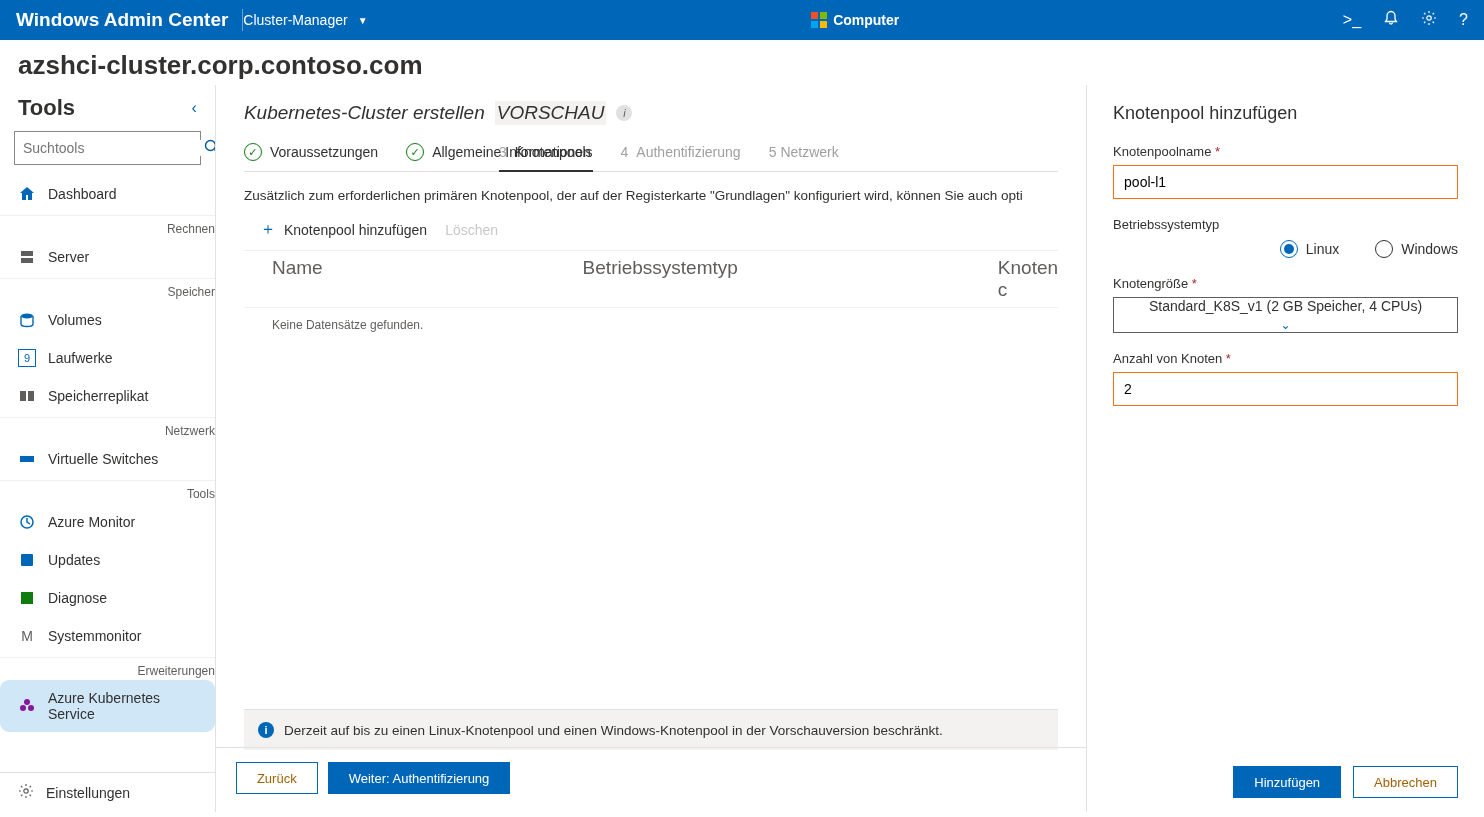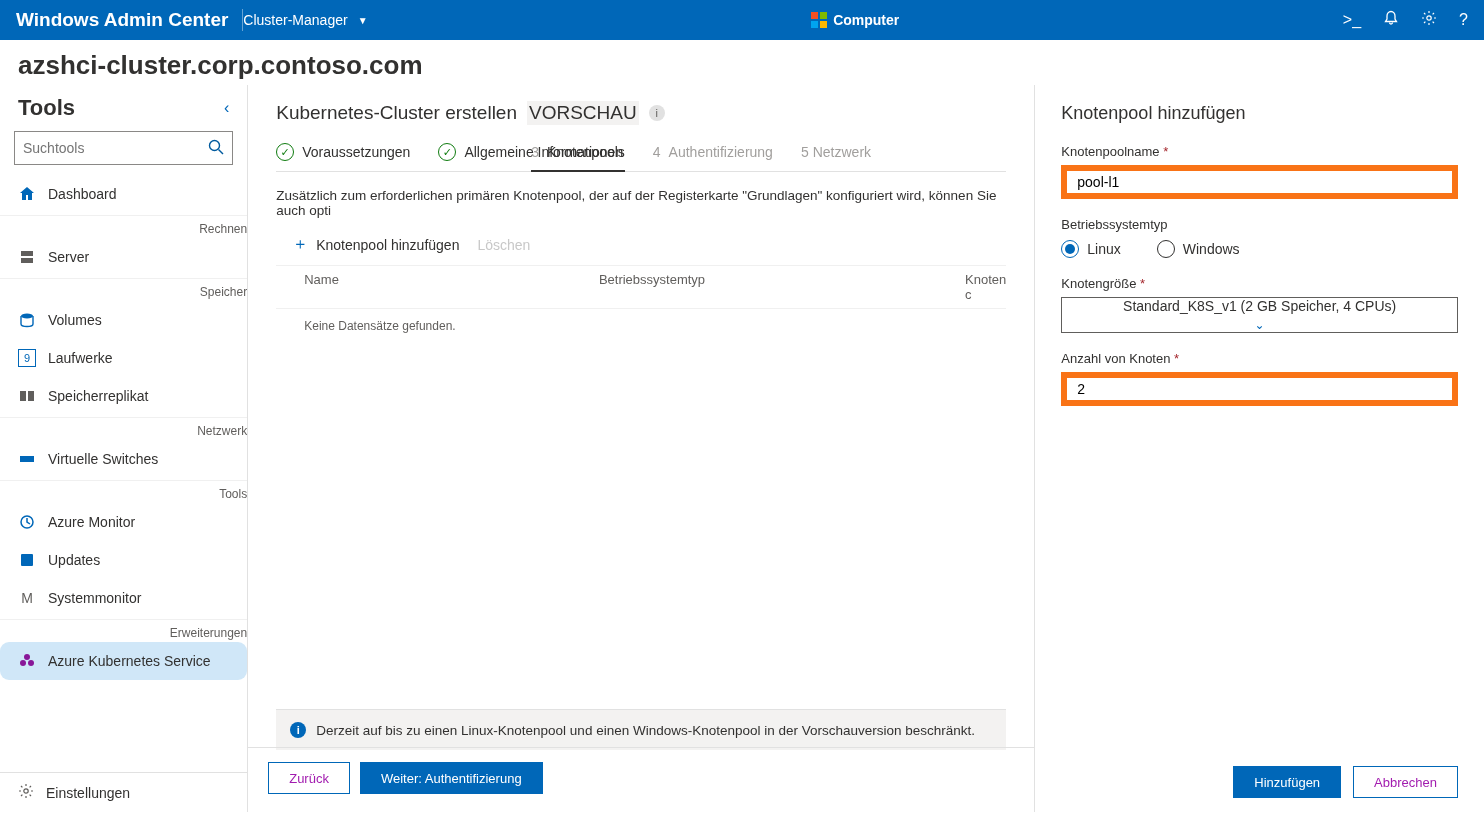--- a/index.html
+++ b/index.html
@@ -36,51 +36,51 @@
   .nav .item.sel { background: #d0e7f8; border-radius: 9px; }
   .nav .item .ic { width: 18px; height: 18px; display: inline-flex; align-items: center; justify-content: center; color: #0067b8; flex-shrink: 0; }
   .nav .item .ic.green { color: #107c10; }
   .nav .item .ic.gray { color: #605e5c; }
   .nav .item .ic.purple { color: #881798; }
   .settings-row { border-top: 1px solid #e1e1e1; padding: 10px 18px; display: flex; align-items: center; gap: 12px; cursor: pointer; }
   
   
   .main { flex: 1; display: flex; flex-direction: column; position: relative; }
   .main-inner { padding: 10px 28px 0 28px; flex: 1; overflow: hidden; }
-  .page-title { font-size: 19px; font-weight: 400; display: flex; align-items: center; gap: 10px; padding: 6px 0 18px 0; }
+  .page-title { font-size: 19px; font-weight: 400; display: flex; align-items: center; gap: 10px; padding: 6px 0 18px 0; font-style: italic; }
   .page-title .preview { background: #f3f2f1; padding: 1px 2px; }
   .page-title .info { width: 16px; height: 16px; border-radius: 50%; background: #e1e1e1; color: #605e5c; font-size: 11px; display: inline-flex; align-items: center; justify-content: center; }
   .steps { display: flex; gap: 28px; align-items: center; border-bottom: 1px solid #e1e1e1; padding-bottom: 0; font-size: 14px; }
   .step { display: flex; align-items: center; gap: 8px; padding-bottom: 10px; color: #323130; }
   .step.light { color: #a19f9d; }
   .step .chk { width: 18px; height: 18px; border: 1px solid #107c10; border-radius: 50%; color: #107c10; display: inline-flex; align-items: center; justify-content: center; font-size: 11px; }
   .step.active { border-bottom: 2px solid #323130; margin-bottom: -1px; }
   .step .num { color: #a19f9d; }
   .desc { padding: 16px 0 12px 0; font-size: 13.5px; color: #323130; }
   .toolbar { display: flex; gap: 18px; align-items: center; padding: 4px 0 10px 16px; }
   .tb-btn { display: flex; align-items: center; gap: 8px; color: #323130; cursor: pointer; }
   .tb-btn .plus { color: #0067b8; font-size: 16px; font-weight: 400; }
   .tb-ghost { color: #c8c8c8; }
-  .tbl-head { display: flex; gap: 260px; padding: 6px 0 6px 28px; border-top: 1px solid #f0f0f0; border-bottom: 1px solid #f0f0f0; font-size: 13px; color: #605e5c; }
+  .tbl-head { display: flex; gap: 260px; padding: 6px 0 6px 28px; border-top: 1px solid #f0f0f0; border-bottom: 1px solid #f0f0f0; font-size: 19px; color: #605e5c; }
   .tbl-empty { padding: 10px 0 0 28px; font-size: 12px; color: #605e5c; }
   
   .info-banner { position: absolute; bottom: 62px; left: 28px; right: 28px; background: #f3f2f1; border-top: 1px solid #e1e1e1; padding: 12px 14px; display: flex; gap: 10px; align-items: center; font-size: 13.5px; }
   .info-banner .iicon { width: 16px; height: 16px; border-radius: 50%; background: #0067b8; color: #fff; font-size: 11px; display: inline-flex; align-items: center; justify-content: center; font-weight: 600; }
   .wizard-footer { position: absolute; bottom: 0; left: 0; right: 0; padding: 14px 28px 18px 20px; display: flex; gap: 10px; border-top: 1px solid #e1e1e1; }
-  .btn { height: 32px; padding: 0 20px; font-size: 13px; cursor: pointer; border: 1px solid #0067b8; background: #fff; color: #a21caf; }
+  .btn { height: 32px; padding: 0 20px; font-size: 13px; cursor: pointer; border: 1px solid #0067b8; background: #fff; color: #a16207; }
   .btn.primary { background: #0067b8; color: #fff; }
   
   
   .panel { width: 520px; border-left: 1px solid #e1e1e1; padding: 18px 26px 70px 26px; position: relative; display: flex; flex-direction: column; }
   .panel h3 { font-size: 18px; font-weight: 400; margin-bottom: 20px; }
   .fld { margin-bottom: 18px; }
   .fld label { font-size: 13px; display: block; margin-bottom: 6px; }
   .fld .req { color: #a4262c; }
-  .fld input[type=text] { width: 100%; height: 34px; border: 6px solid #f97316; padding: 4px 10px; font-size: 14px; }
-  .radios { display: flex; gap: 36px; margin-top: 8px; }
+  .fld input[type=text] { width: 100%; height: 34px; border: 1px solid #f97316; padding: 4px 10px; font-size: 14px; }
+  .radios { display: flex; gap: 36px; margin-top: 8px; justify-content: flex-end; }
   .radio { display: flex; align-items: center; gap: 8px; cursor: pointer; }
   .radio .r { width: 18px; height: 18px; border: 1px solid #323130; border-radius: 50%; display: inline-flex; align-items: center; justify-content: center; }
   .radio.sel .r { border-color: #0067b8; }
   .radio.sel .r::after { content: ""; width: 10px; height: 10px; background: #0067b8; border-radius: 50%; }
   .select { width: 100%; height: 36px; border: 1px solid #605e5c; display: flex; align-items: center; justify-content: space-between; padding: 0 12px; cursor: pointer; flex-direction: column; }
   .select .car { color: #0067b8; font-size: 12px; }
   .panel-footer { position: absolute; bottom: 14px; right: 26px; display: flex; gap: 12px; }
 </style>
 </head>
 <body>
@@ -203,20 +203,28 @@
       </div>
       <div class="item">
         <span class="ic">
             <svg width="16" height="16" viewBox="0 0 16 16" fill="#0067b8">
               <rect x="2" y="2" width="12" height="12" rx="1"></rect>
             </svg>
           </span>
         <span>Updates</span>
       </div>
       <div class="item">
+        <span class="ic green">
+            <svg width="16" height="16" viewBox="0 0 16 16" fill="#107c10">
+              <rect x="2" y="2" width="12" height="12"></rect>
+            </svg>
+          </span>
+        <span>Diagnose</span>
+      </div>
+      <div class="item">
         <span class="ic gray">M</span>
         <span>Systemmonitor</span>
       </div>
       <div class="grp">Erweiterungen</div>
       <div class="item sel">
         <span class="ic purple">
             <svg width="16" height="16" viewBox="0 0 16 16" fill="#881798">
               <circle cx="4" cy="10" r="3"></circle>
               <circle cx="12" cy="10" r="3"></circle>
               <circle cx="8" cy="4" r="3"></circle>

